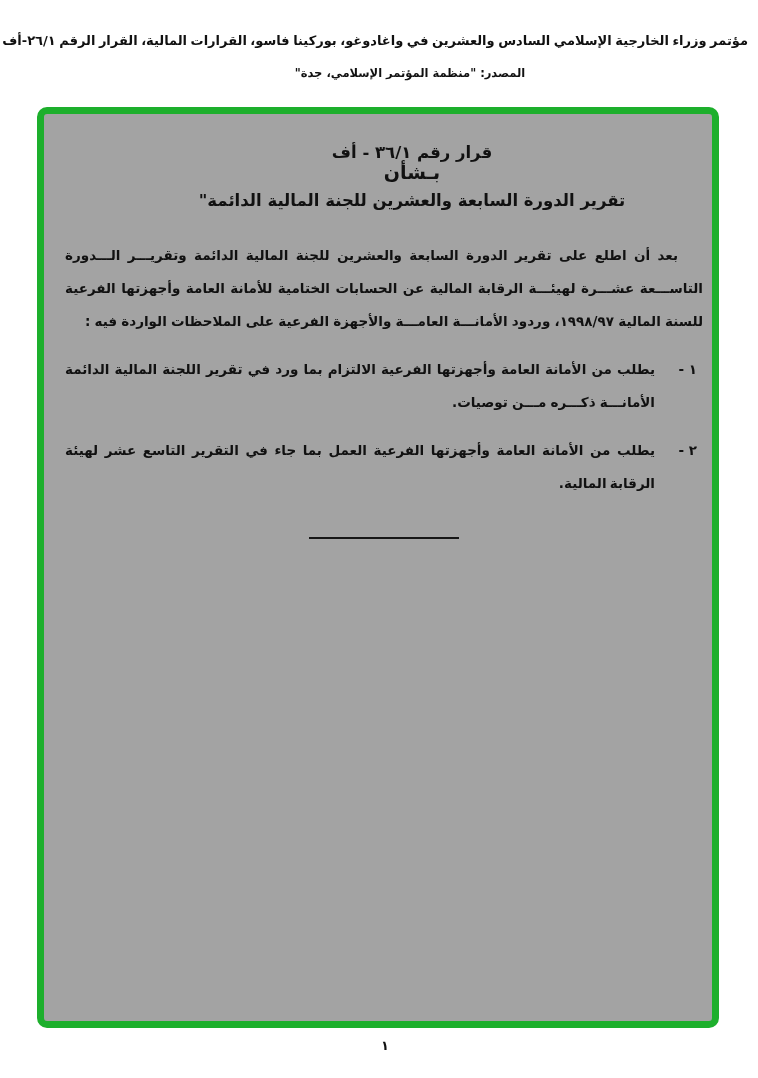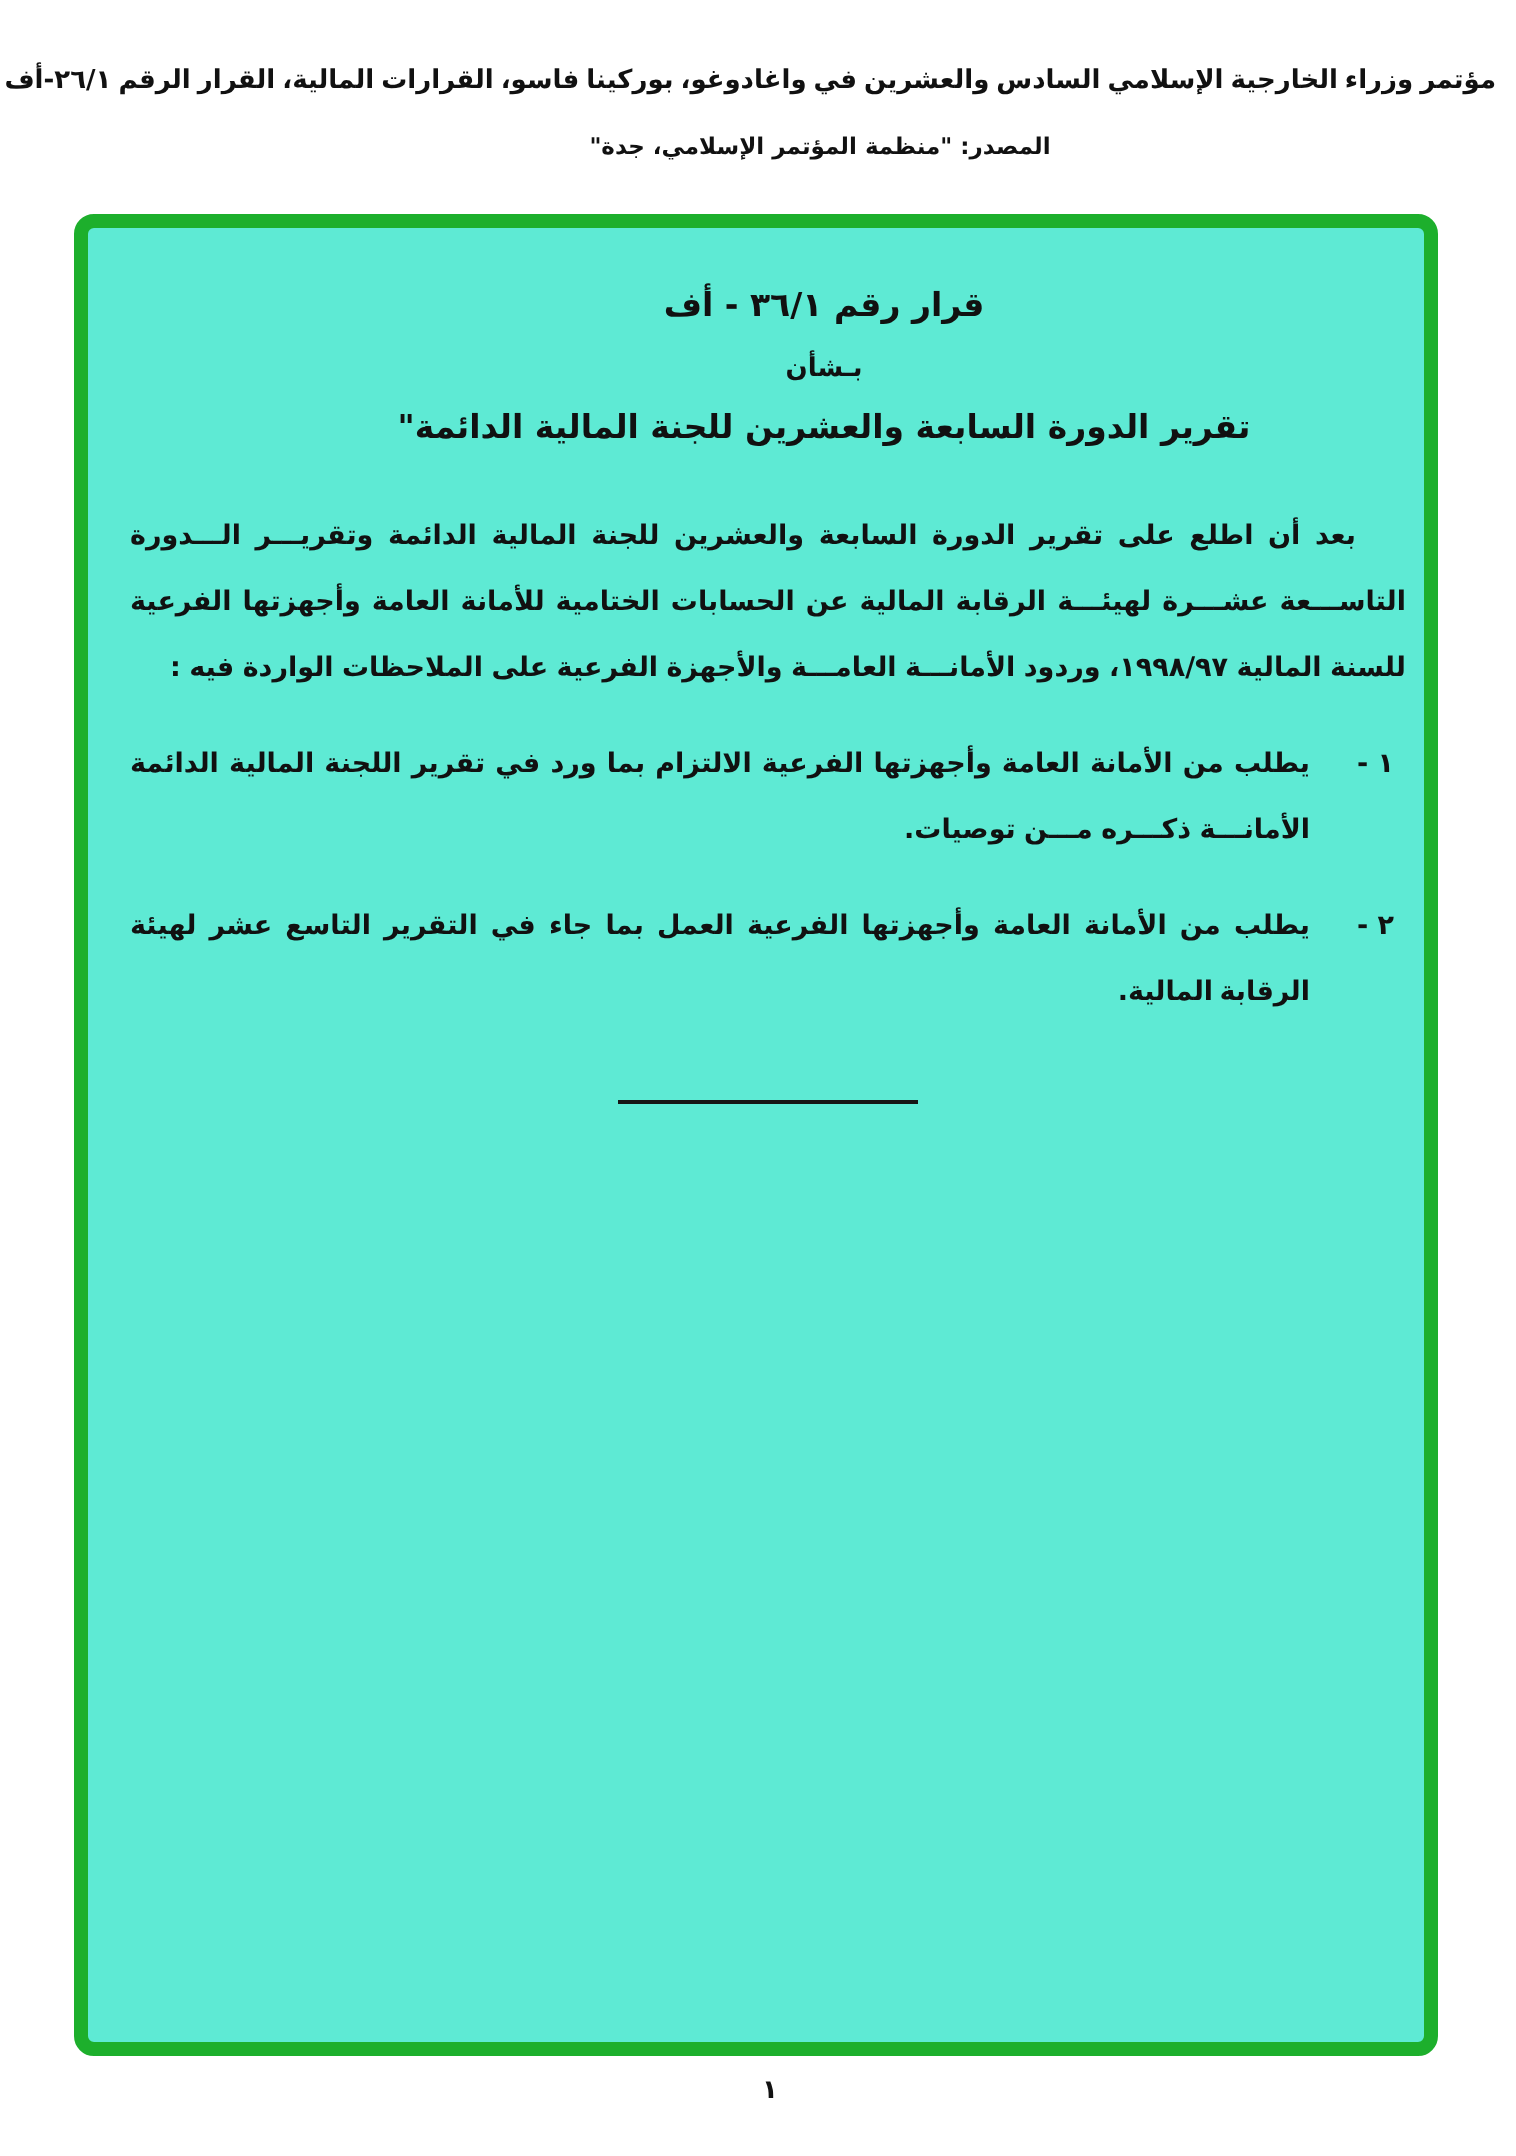--- a/index.html
+++ b/index.html
@@ -42,32 +42,32 @@
 
   
   .frame {
     position: absolute;
     top: 107px;
     left: 37px;
     width: 668px;
     height: 907px;
     border: 7px solid #1daf2c;
     border-radius: 10px;
-    background: #5eead4;
+    background: #a3a3a3;
   }
   .content {
     padding: 29px 9px 0 21px;
   }
 
   .title-block {
     text-align: center;
     transform: translateX(28px);
   }
   .t1 { font-size: 16.5px; line-height: 20px; }
-  .t2 { font-size: 13px; line-height: 18px; margin-top: 13px; }
+  .t2 { font-size: 19px; line-height: 18px; }
   .t3 { font-size: 16.5px; line-height: 21px; margin-top: 9px; text-align: center; }
 
   .para {
     margin: 0;
     font-size: 13.5px;
     line-height: 33px;
     text-align: justify;
     text-indent: 25px;
     word-spacing: -0.5px;
   }

